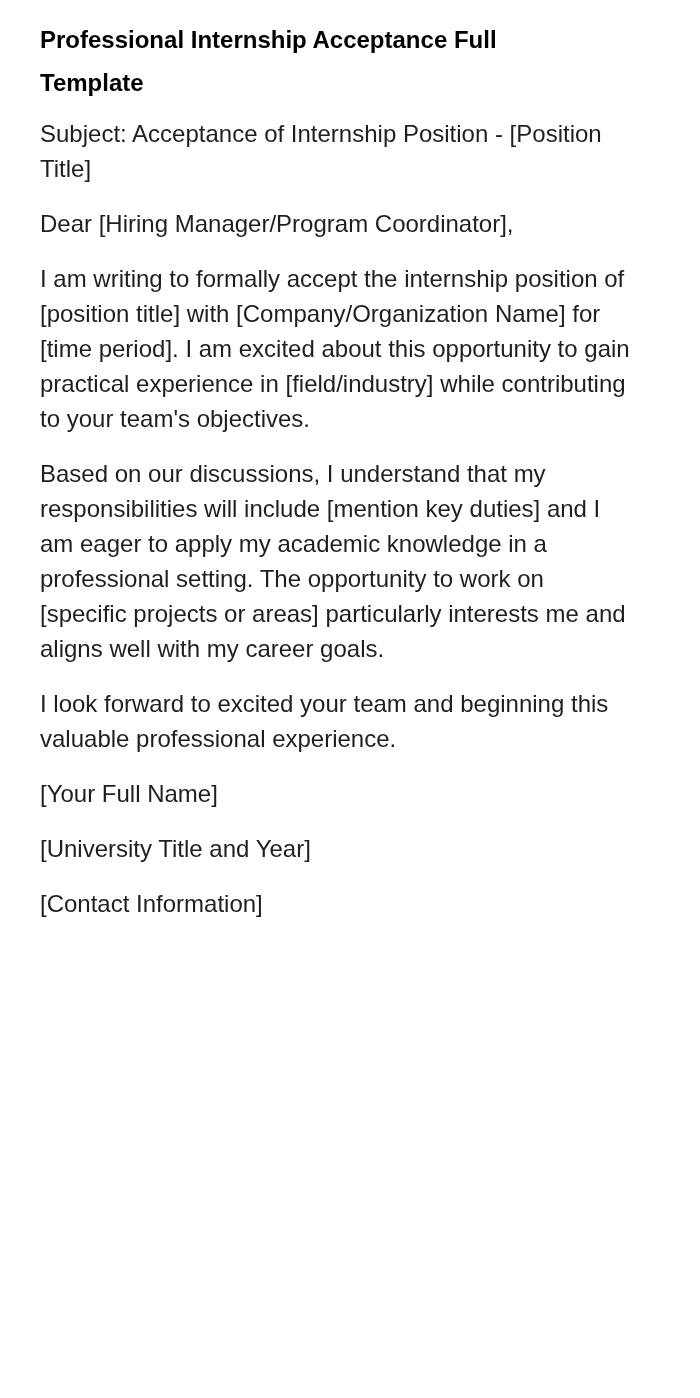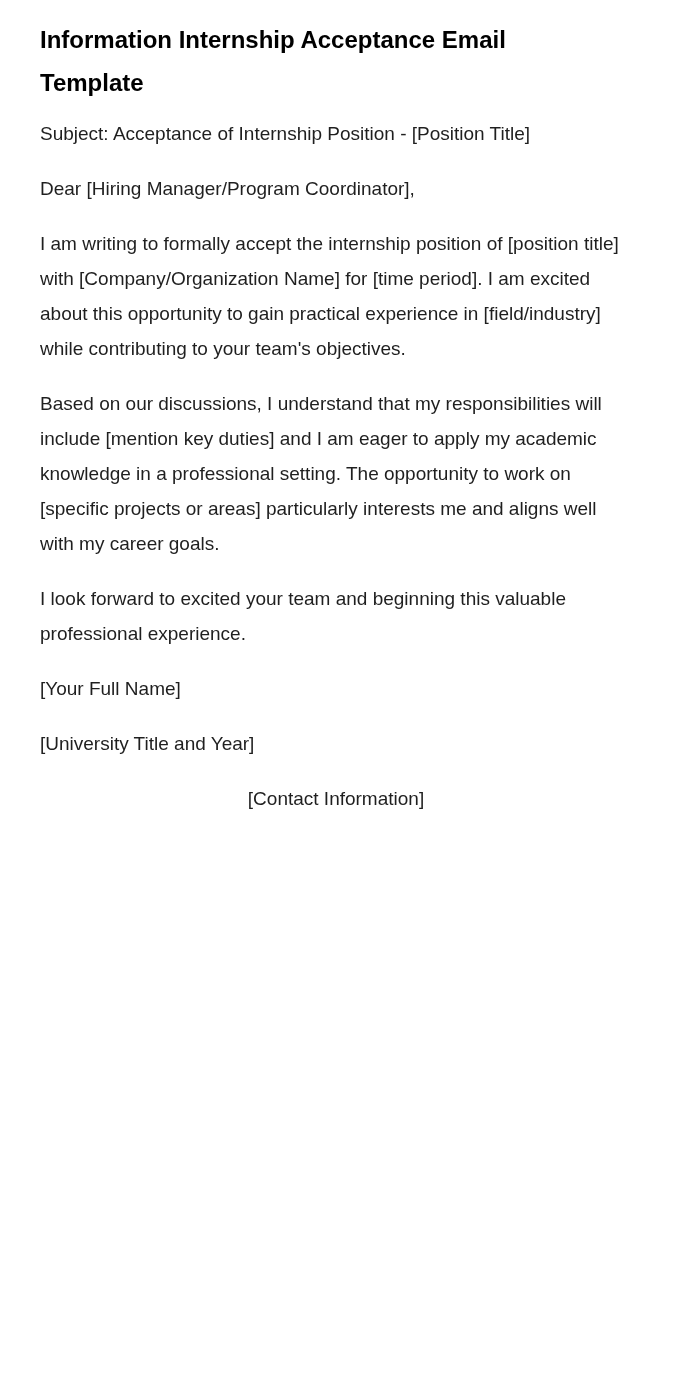--- a/index.html
+++ b/index.html
@@ -20,34 +20,34 @@
   }
   .doc-title {
     font-size: 24px;
     font-weight: 700;
     color: #000000;
     line-height: 43px;
     margin: 0 0 12px 0;
     max-width: 560px;
   }
   .doc-para {
-    font-size: 19px;
+    font-size: 24px;
     font-weight: 400;
     color: #1f1f1f;
     line-height: 35px;
     margin: 0 0 20px 0;
   }
-  .doc-para:last-child { margin-bottom: 4px; text-align: center; }
+  .doc-para:last-child { margin-bottom: 4px; }
 </style>
 </head>
 <body>
 
 <div class="document">
 
-  <h1 class="doc-title">Information Internship Acceptance Email Template</h1>
+  <h1 class="doc-title">Professional Internship Acceptance Full Template</h1>
 
   <p class="doc-para">Subject: Acceptance of Internship Position - [Position Title]</p>
 
   <p class="doc-para">Dear [Hiring Manager/Program Coordinator],</p>
 
   <p class="doc-para">I am writing to formally accept the internship position of [position title] with [Company/Organization Name] for [time period]. I am excited about this opportunity to gain practical experience in [field/industry] while contributing to your team's objectives.</p>
 
   <p class="doc-para">Based on our discussions, I understand that my responsibilities will include [mention key duties] and I am eager to apply my academic knowledge in a professional setting. The opportunity to work on [specific projects or areas] particularly interests me and aligns well with my career goals.</p>
 
 

